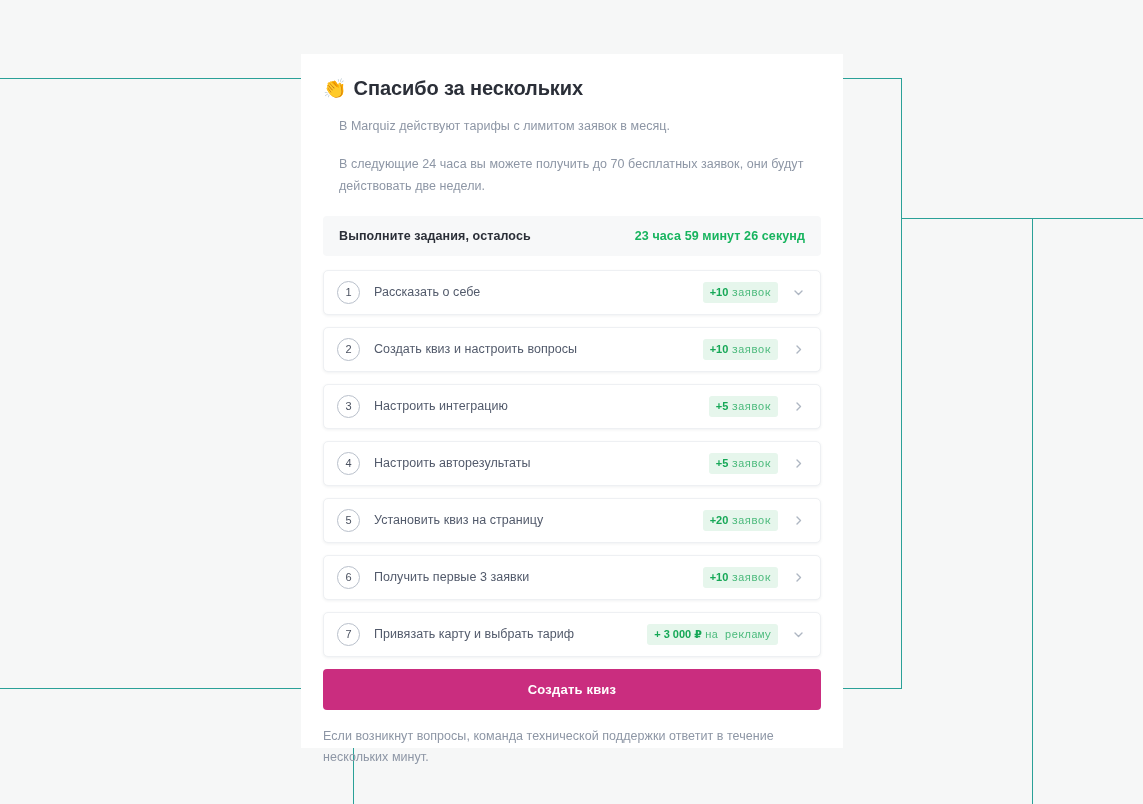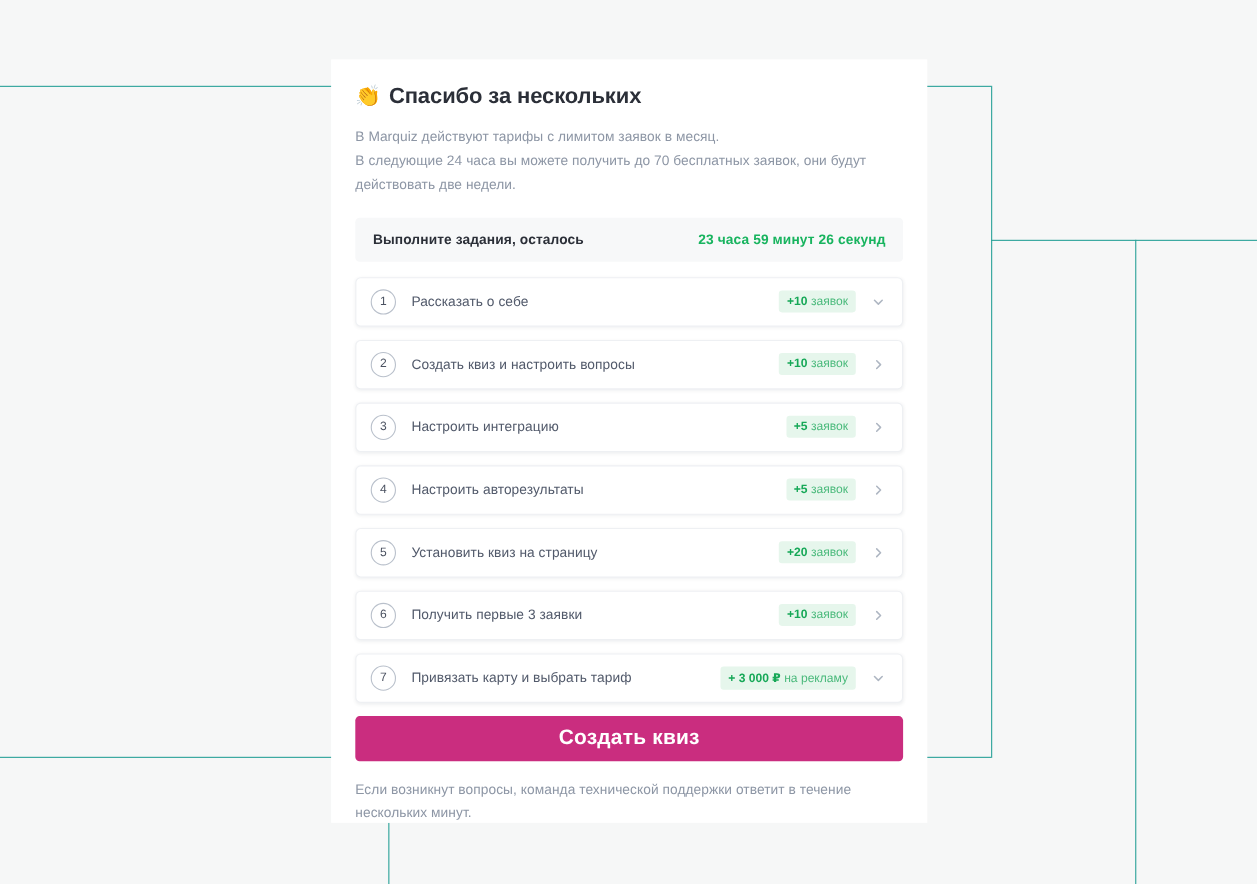--- a/index.html
+++ b/index.html
@@ -60,21 +60,21 @@
   .emoji-clap {
     font-size: 19px;
     line-height: 1;
     display: inline-block;
   }
 
   .intro-line {
     font-size: 12.5px;
     color: #8d96a5;
     line-height: 1.75;
-    margin: 0;
+    margin: 16px;
     letter-spacing: 0.05px;
   }
   .intro-block { margin-bottom: 18px; }
 
   
   .countdown {
     display: flex;
     align-items: center;
     justify-content: space-between;
     background: #f7f8f9;
@@ -138,20 +138,21 @@
     white-space: nowrap;
     margin-right: 12px;
   }
   .task-badge .b-strong {
     font-weight: bold;
     color: #16a857;
     text-align: right;
   }
   .task-badge .b-unit {
     color: #4bba7c;
+    font-family: Liberation Mono, monospace;
   }
   .chev {
     width: 16px;
     height: 16px;
     min-width: 16px;
     display: flex;
     align-items: center;
     justify-content: center;
     color: #aeb6c2;
   }
@@ -160,21 +161,21 @@
   
   .cta {
     display: block;
     width: 100%;
     height: 41px;
     background: #ca2d7f;
     border: none;
     border-radius: 4px;
     color: #ffffff;
     font-family: inherit;
-    font-size: 19px;
+    font-size: 13px;
     font-weight: bold;
     letter-spacing: 0.2px;
     cursor: pointer;
     margin: 2px 0 16px 0;
   }
 
   .footnote {
     font-size: 12.5px;
     color: #8d96a5;
     line-height: 1.72;

